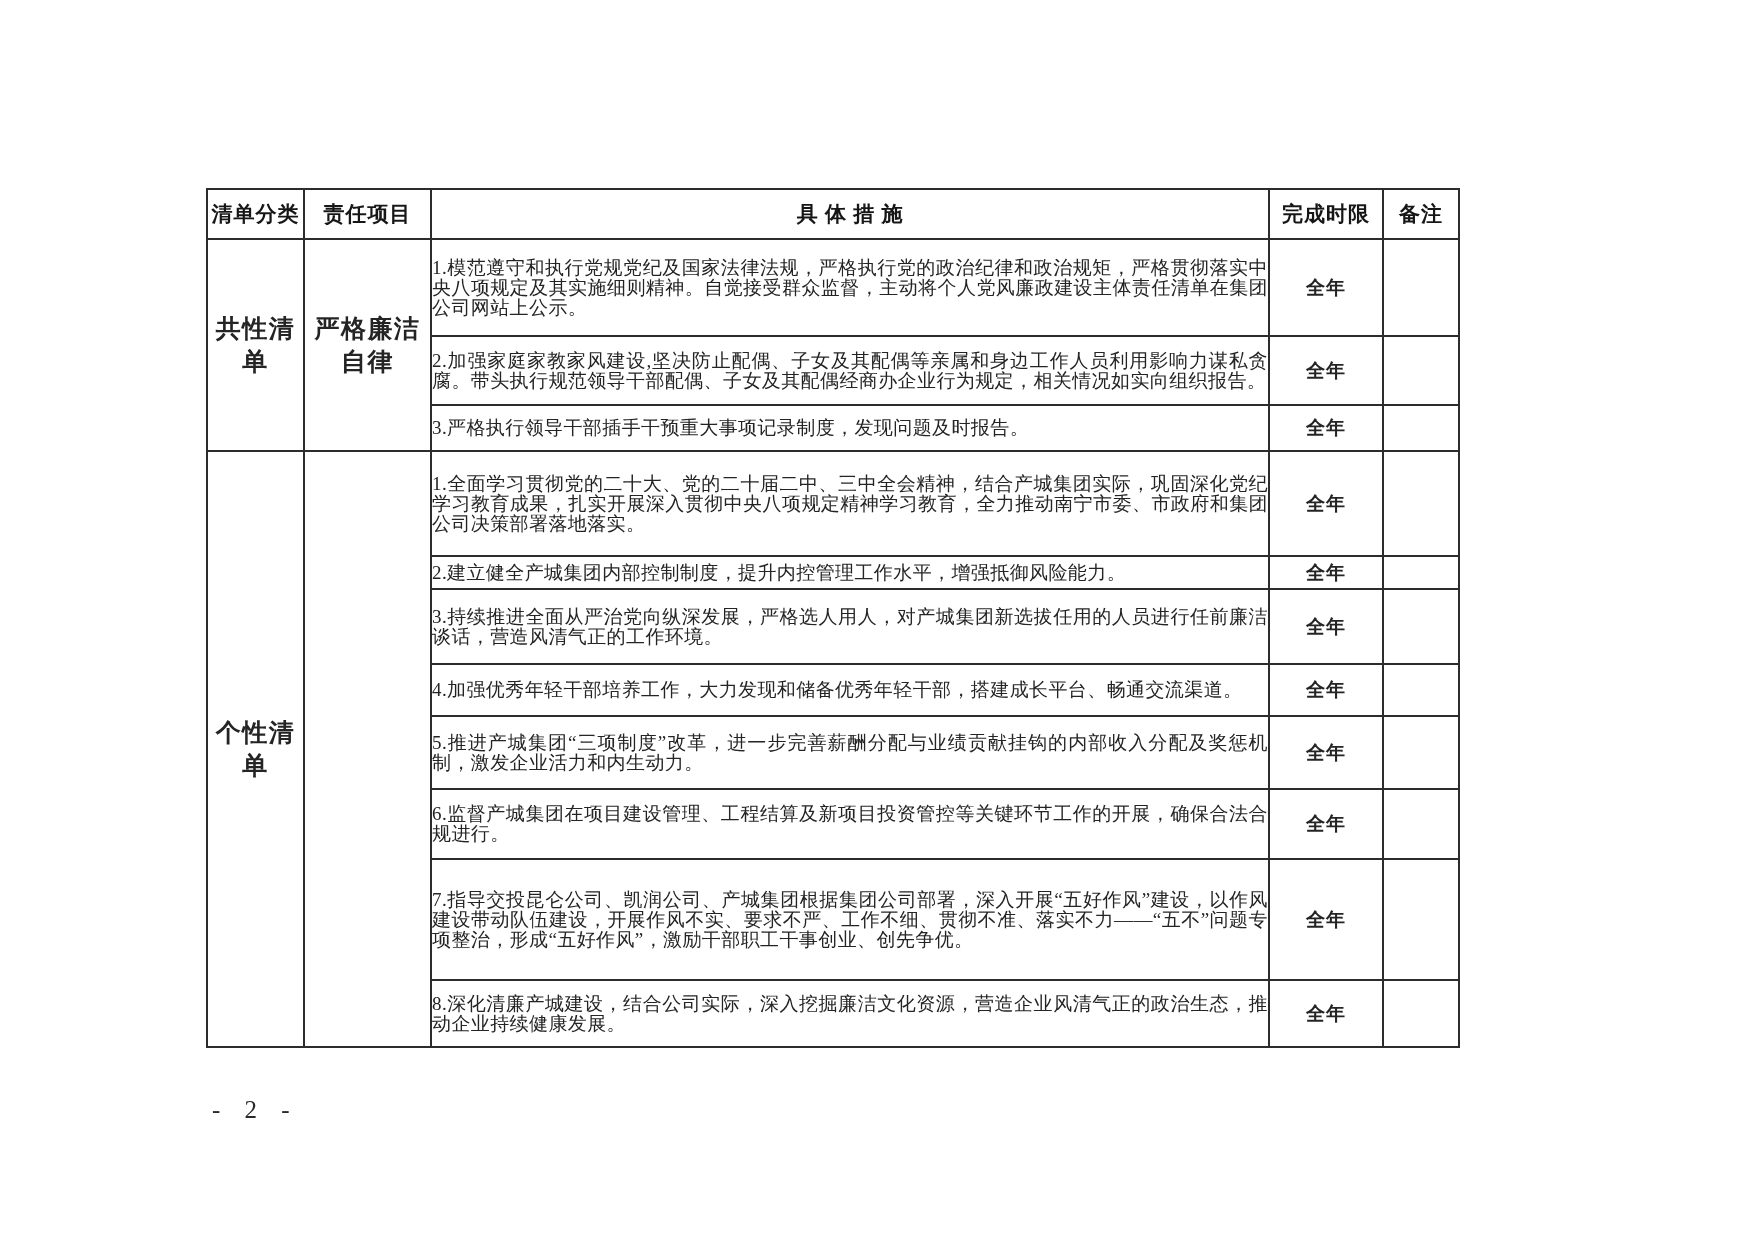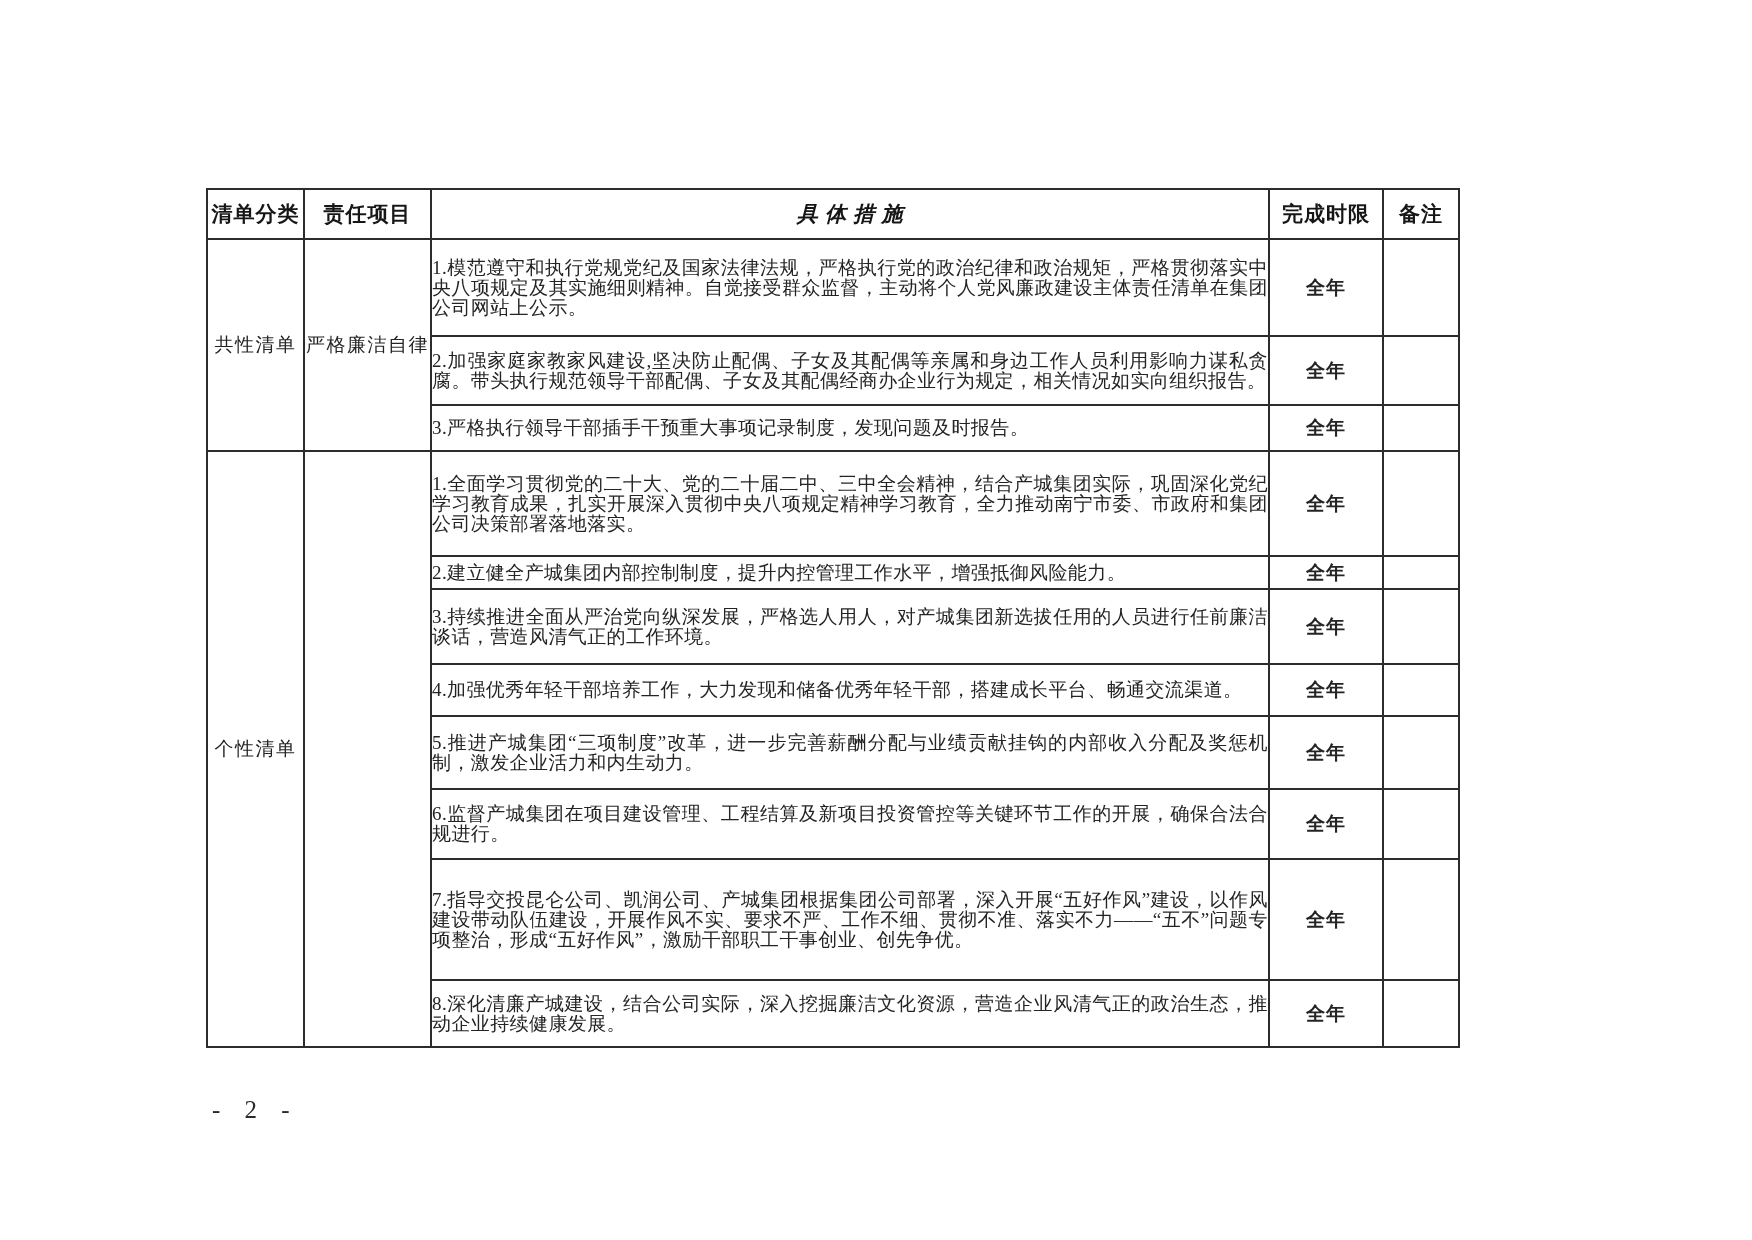--- a/index.html
+++ b/index.html
@@ -32,26 +32,27 @@
     vertical-align:middle;
     padding:0;
   }
   table.doc th {
     font-weight:bold;
     font-size:21px;
     letter-spacing:1px;
     text-align:center;
     color:#161616;
   }
-  th.wide-title { letter-spacing:9px;font-style:italic; }
+  th.wide-title { letter-spacing:9px; }
   td.cat, td.proj {
     text-align:center;
-    font-size:19px;
+    font-size:25px;
     letter-spacing:1.5px;
     color:#242424;
+    font-weight:bold;
   }
   td.measure {
     font-size:19px;
     line-height:20px;
     letter-spacing:0.4px;
     text-align:justify;
     text-justify:inter-ideograph;
     padding:5px 8px 5px 7px;
     color:#242424;
   }

